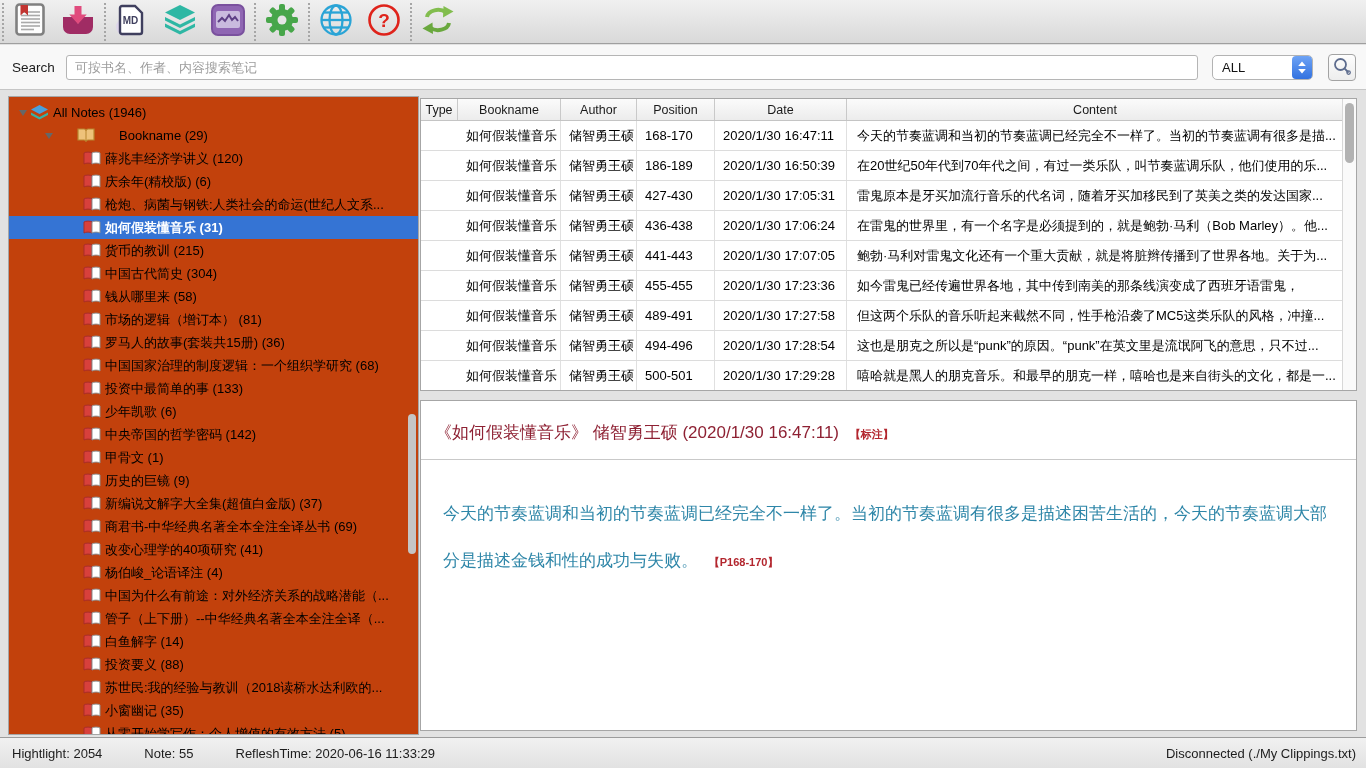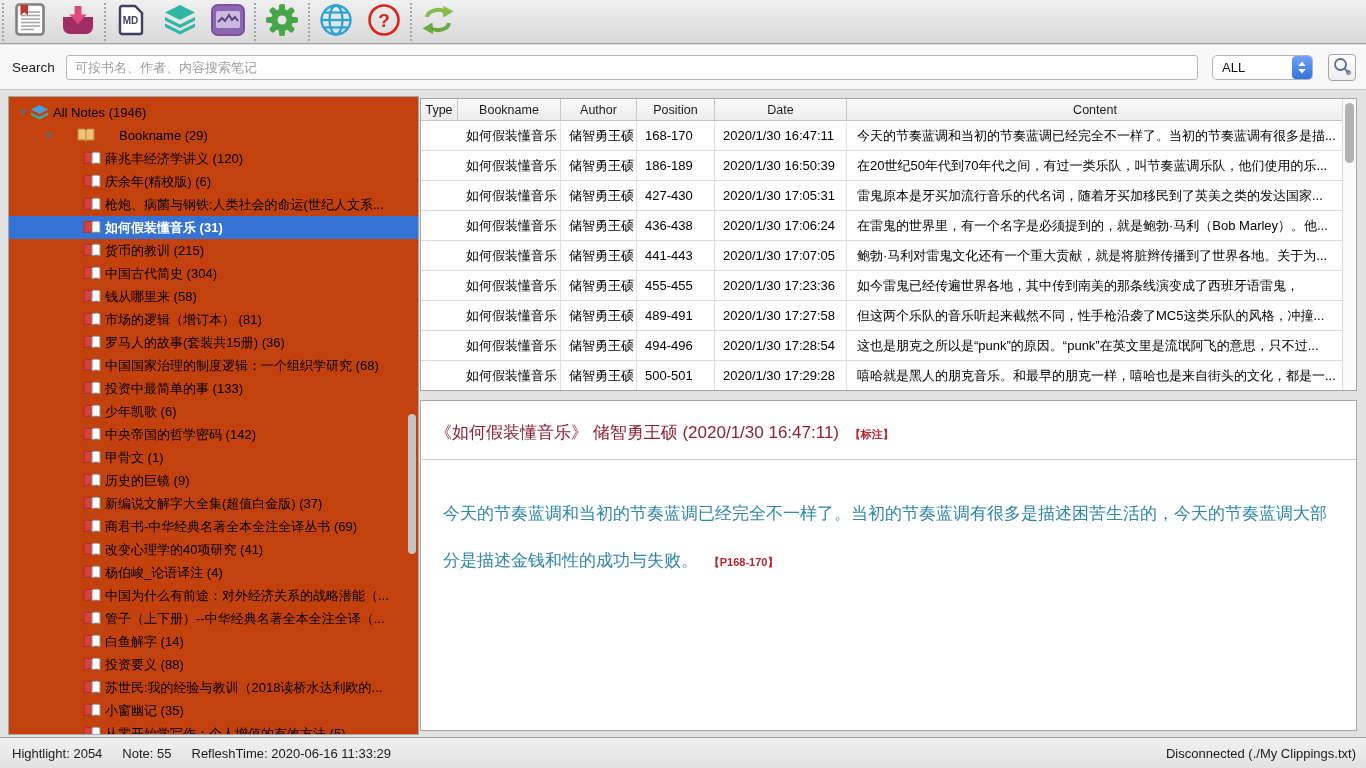--- a/index.html
+++ b/index.html
@@ -74,21 +74,21 @@
     background:#fff; border:1px solid #a6a6a6; overflow:hidden; }
   .detail-title { padding:20px 20px 0 14px; font-size:17px; color:#8e2133; }
   .tag { font-size:11px; color:#b3262e; margin-left:6px; font-weight:bold; }
   .detail-divider { border:none; border-top:1px solid #c9c9c9; margin-top:15px; }
   .detail-body { padding:30px 24px 0 22px; font-size:17px; line-height:47px; color:#2e86a8; }
 
   
   .status-bar { position:absolute; top:737px; left:0; width:1366px; height:31px;
     background:linear-gradient(#f1f1f1,#e2e2e2); border-top:1px solid #9c9c9c;
     display:flex; align-items:center; font-size:13px; color:#1c1c1c; }
-  .st-left { display:flex; gap:20px; margin-left:12px; }
+  .st-left { display:flex; gap:42px; margin-left:12px; }
   .st-right { margin-left:auto; margin-right:10px; }
 </style>
 </head>
 <body>
 
 <div class="toolbar">
   <div class="tb-sep"></div>
 
   <div class="tb-btn">
     <span>

